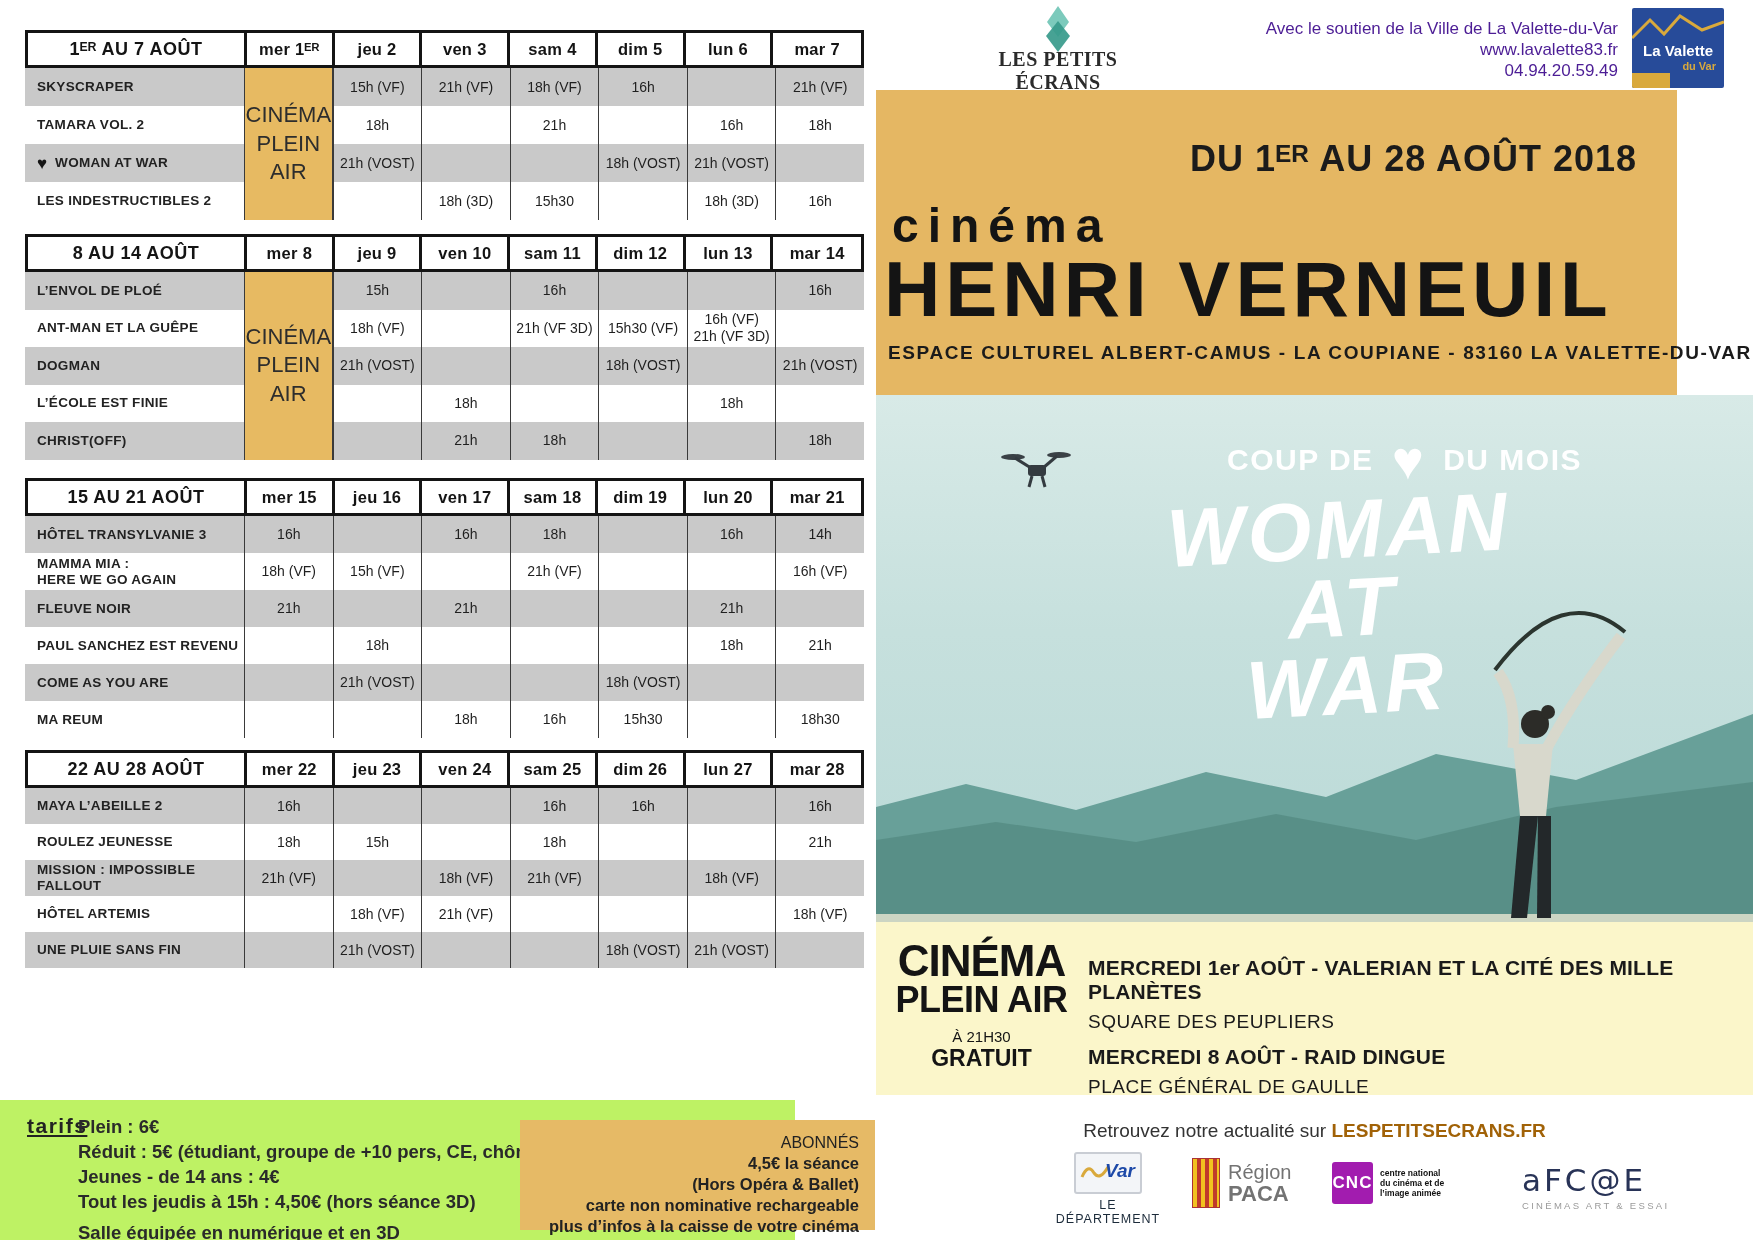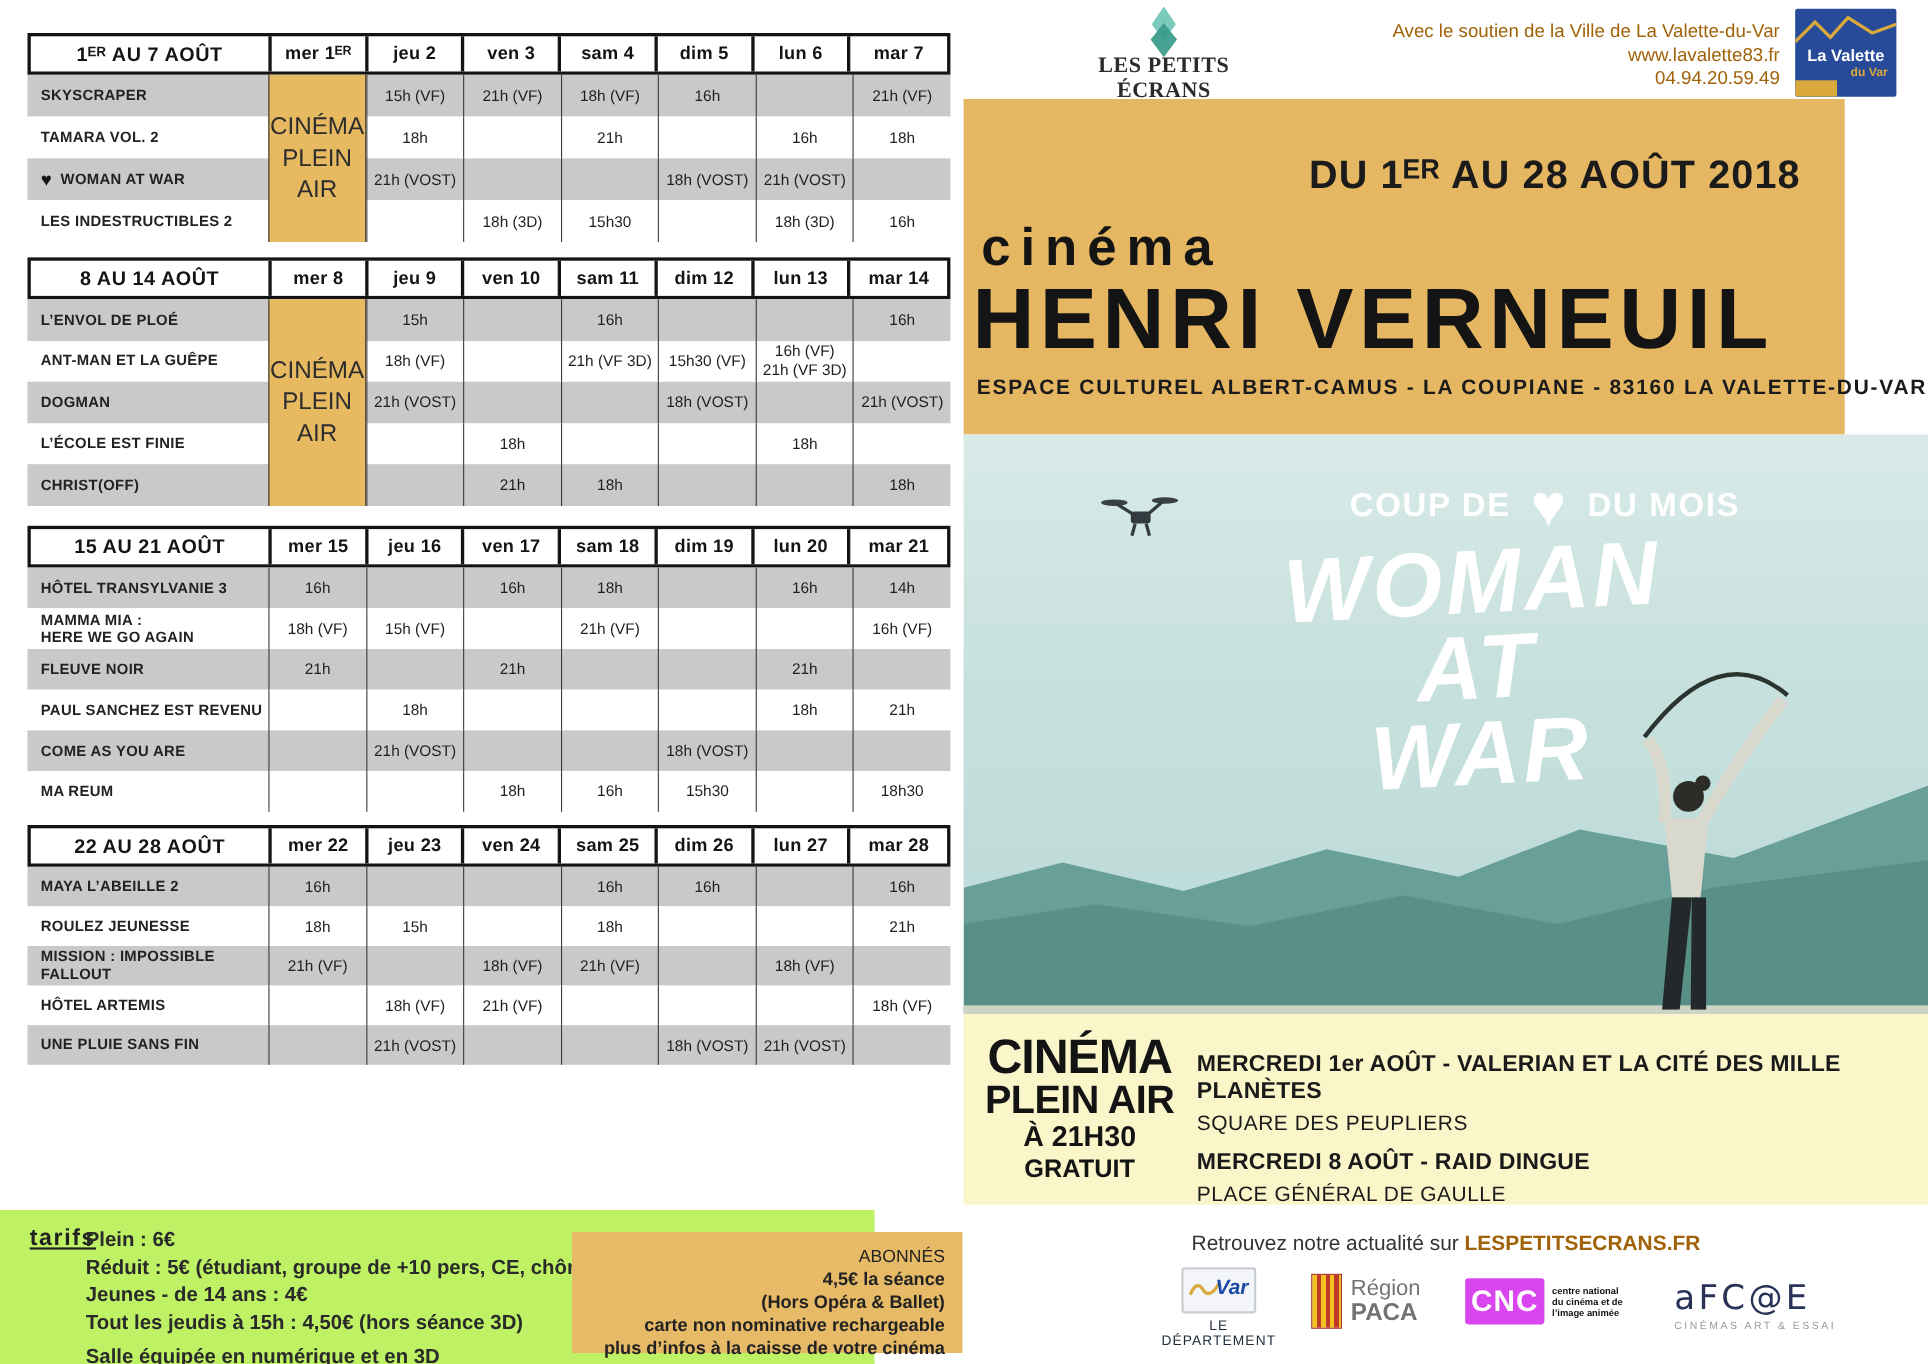--- a/index.html
+++ b/index.html
@@ -52,21 +52,21 @@
     font-size:16.5px;font-weight:bold;color:#222;line-height:21px;
   }
   .abonnes div:first-child{font-weight:400;font-size:16px;}
   
   .lpe{position:absolute;left:958px;top:6px;width:200px;text-align:center;}
   .lpe .dia{height:42px;}
   .lpe-title{font-family:"Liberation Serif","DejaVu Serif",serif;font-weight:bold;font-size:20px;letter-spacing:.5px;color:#2b2b2b;}
   .lpe-sub{font-size:8px;letter-spacing:1.3px;color:#555;margin-top:3px;}
   .lpe-sub::before{content:"—  ";}
   .lpe-sub::after{content:"  —";}
-  .support{position:absolute;right:135px;top:18px;text-align:right;font-size:17px;color:#a16207;line-height:21px;}
+  .support{position:absolute;right:135px;top:18px;text-align:right;font-size:17px;color:#4c1d95;line-height:21px;}
   .lv-logo{position:absolute;left:1632px;top:8px;width:92px;height:80px;background:#274b99;border-radius:2px;overflow:hidden;}
   .lv-logo svg{position:absolute;left:0;top:4px;}
   .lv-name{position:absolute;left:0;right:0;top:34px;text-align:center;color:#fff;font-weight:bold;font-size:15px;}
   .lv-sub{position:absolute;right:8px;top:52px;color:#d9a93c;font-weight:bold;font-size:11px;}
   .lv-block{position:absolute;left:0;bottom:0;width:38px;height:15px;background:#d9a93c;}
   
   .gold-band{position:absolute;left:876px;top:90px;width:801px;height:305px;background:#e5b763;}
   .date-range{position:absolute;right:40px;top:48px;font-size:36px;font-weight:bold;letter-spacing:1px;color:#1b1b1b;}
   .kicker{position:absolute;left:16px;top:108px;font-size:48px;font-weight:bold;letter-spacing:9px;color:#141414;}
   .cine-name{
@@ -90,40 +90,40 @@
     letter-spacing:3px;text-align:center;white-space:pre-line;
   }
   .mountains{position:absolute;left:0;bottom:0;width:100%;height:250px;}
   .archer{position:absolute;right:120px;bottom:4px;}
   .drone{position:absolute;left:125px;top:52px;}
   
   .pa-band{position:absolute;left:876px;top:922px;width:877px;height:173px;background:#fbf6ca;}
   .pa-left{position:absolute;left:8px;top:18px;width:195px;text-align:center;color:#141414;}
   .pa-t1{font-size:44px;font-weight:900;letter-spacing:-1px;line-height:.95;}
   .pa-t2{font-size:36px;font-weight:900;letter-spacing:-.5px;line-height:1;}
-  .pa-time{font-size:26px;font-weight:bold;}
+  .pa-time{font-size:15px;font-weight:normal;margin-top:10px;}
   .pa-free{font-size:23px;font-weight:bold;}
   .pa-right{position:absolute;left:212px;top:34px;color:#1a1a1a;}
   .pa-ev-title{font-size:21px;font-weight:bold;letter-spacing:.2px;}
   .pa-ev-place{font-size:19px;margin:7px 0 12px 0;letter-spacing:.5px;}
   .pa-ev-place:last-child{margin-bottom:0;}
   
   .news{position:absolute;left:876px;top:1120px;width:877px;text-align:center;font-size:19px;color:#333;}
   .news b{color:#a16207;}
   .logo-var{position:absolute;left:1048px;top:1152px;width:120px;text-align:center;}
   .var-box{width:64px;height:38px;margin:0 auto;background:#f3f5f8;border:2px solid #c9cdd4;border-radius:3px;position:relative;}
   .var-box span{position:absolute;right:5px;top:6px;color:#1d49a8;font-weight:bold;font-style:italic;font-size:19px;}
   .var-cap{margin-top:4px;font-size:12.5px;letter-spacing:1px;color:#1c2b3a;}
   .logo-paca{position:absolute;left:1192px;top:1158px;display:flex;gap:8px;align-items:center;}
   .paca-flag{width:26px;height:48px;background:repeating-linear-gradient(90deg,#f2c21f 0 4px,#c03a2b 4px 8px);border:1px solid #a33;}
   .paca-txt{font-size:20px;color:#737373;line-height:21px;}
   .paca-txt b{font-size:22px;}
   .logo-cnc{position:absolute;left:1332px;top:1162px;display:flex;gap:7px;align-items:center;}
-  .cnc-box{width:72px;height:42px;background:#d946ef;border-radius:3px;display:flex;align-items:center;justify-content:center;
-           color:#fff;font-weight:900;font-size:27px;letter-spacing:1px;}
+  .cnc-box{width:41px;height:42px;background:#a21caf;border-radius:3px;display:flex;align-items:center;justify-content:center;
+           color:#fff;font-weight:900;font-size:17px;letter-spacing:1px;}
   .cnc-cap{font-size:8.5px;font-weight:bold;color:#111;line-height:10px;white-space:pre-line;}
   .logo-afcae{position:absolute;left:1522px;top:1162px;text-align:left;}
   .afcae-txt{font-size:31px;color:#283357;letter-spacing:3px;font-family:"DejaVu Sans",sans-serif;}
   .afcae-cap{font-size:9.5px;color:#9a9a9a;letter-spacing:2.3px;margin-top:2px;}
 </style>
 </head>
 <body>
 
 <div>
     <div class="sched t1">

